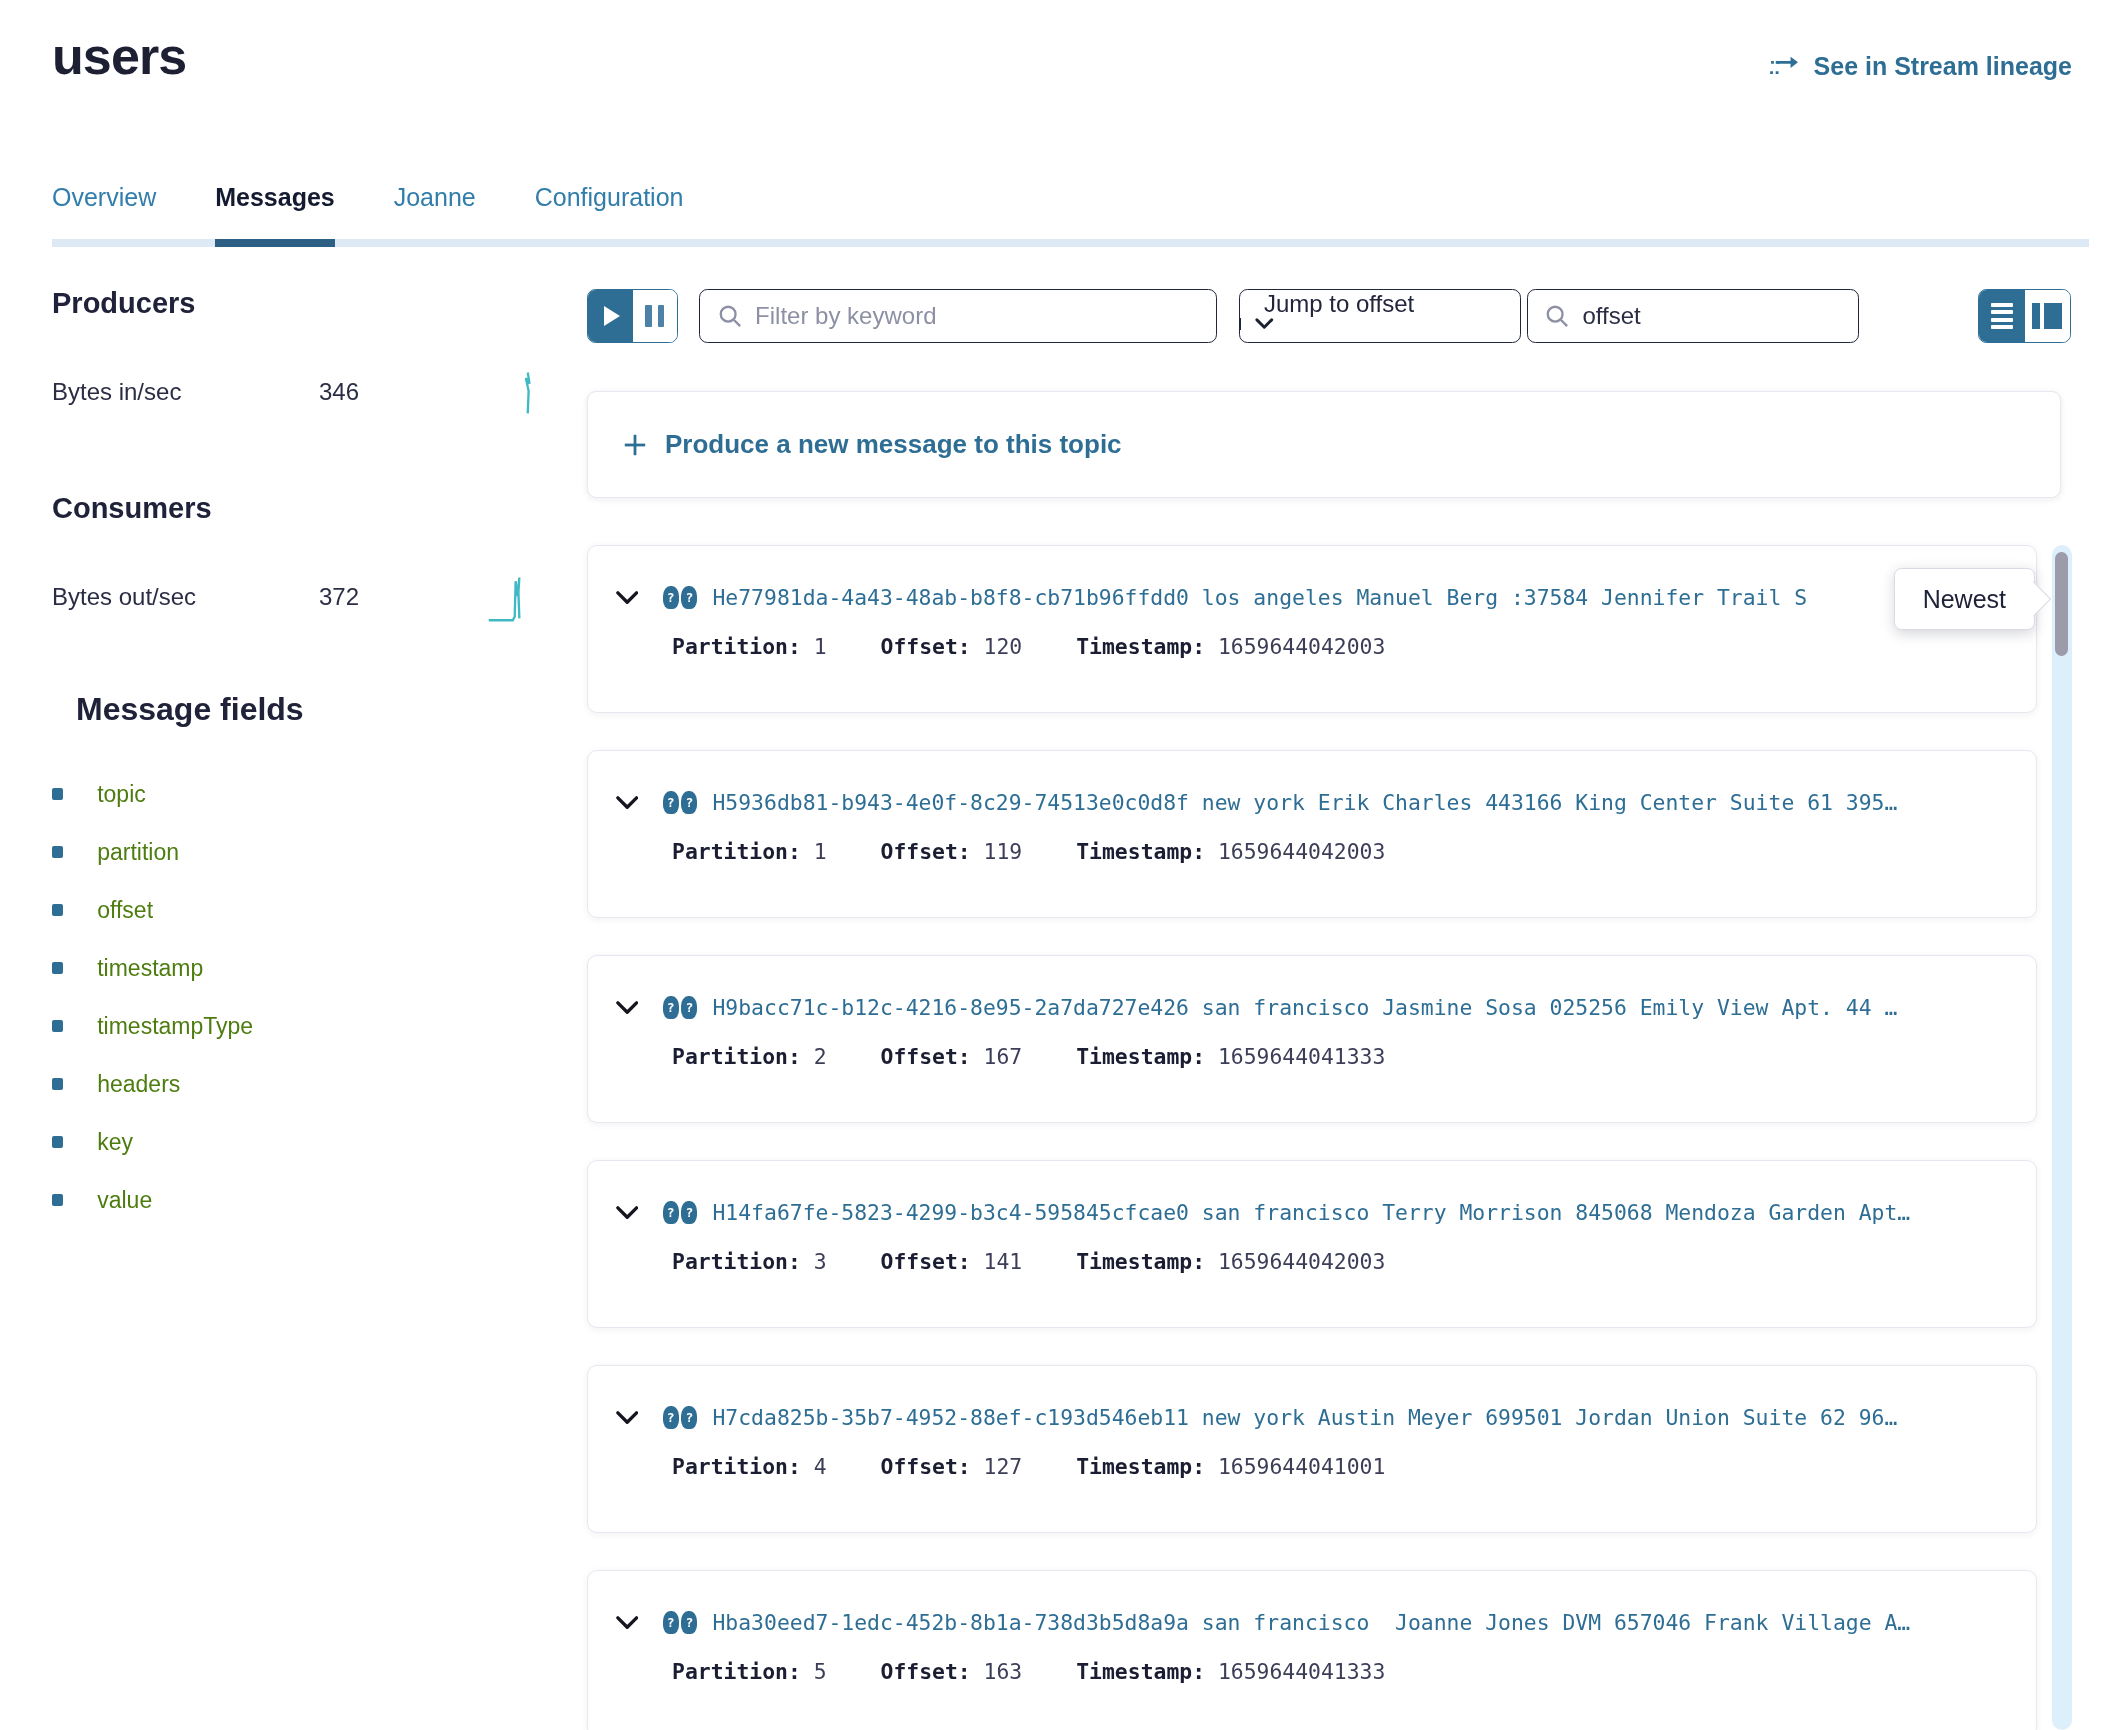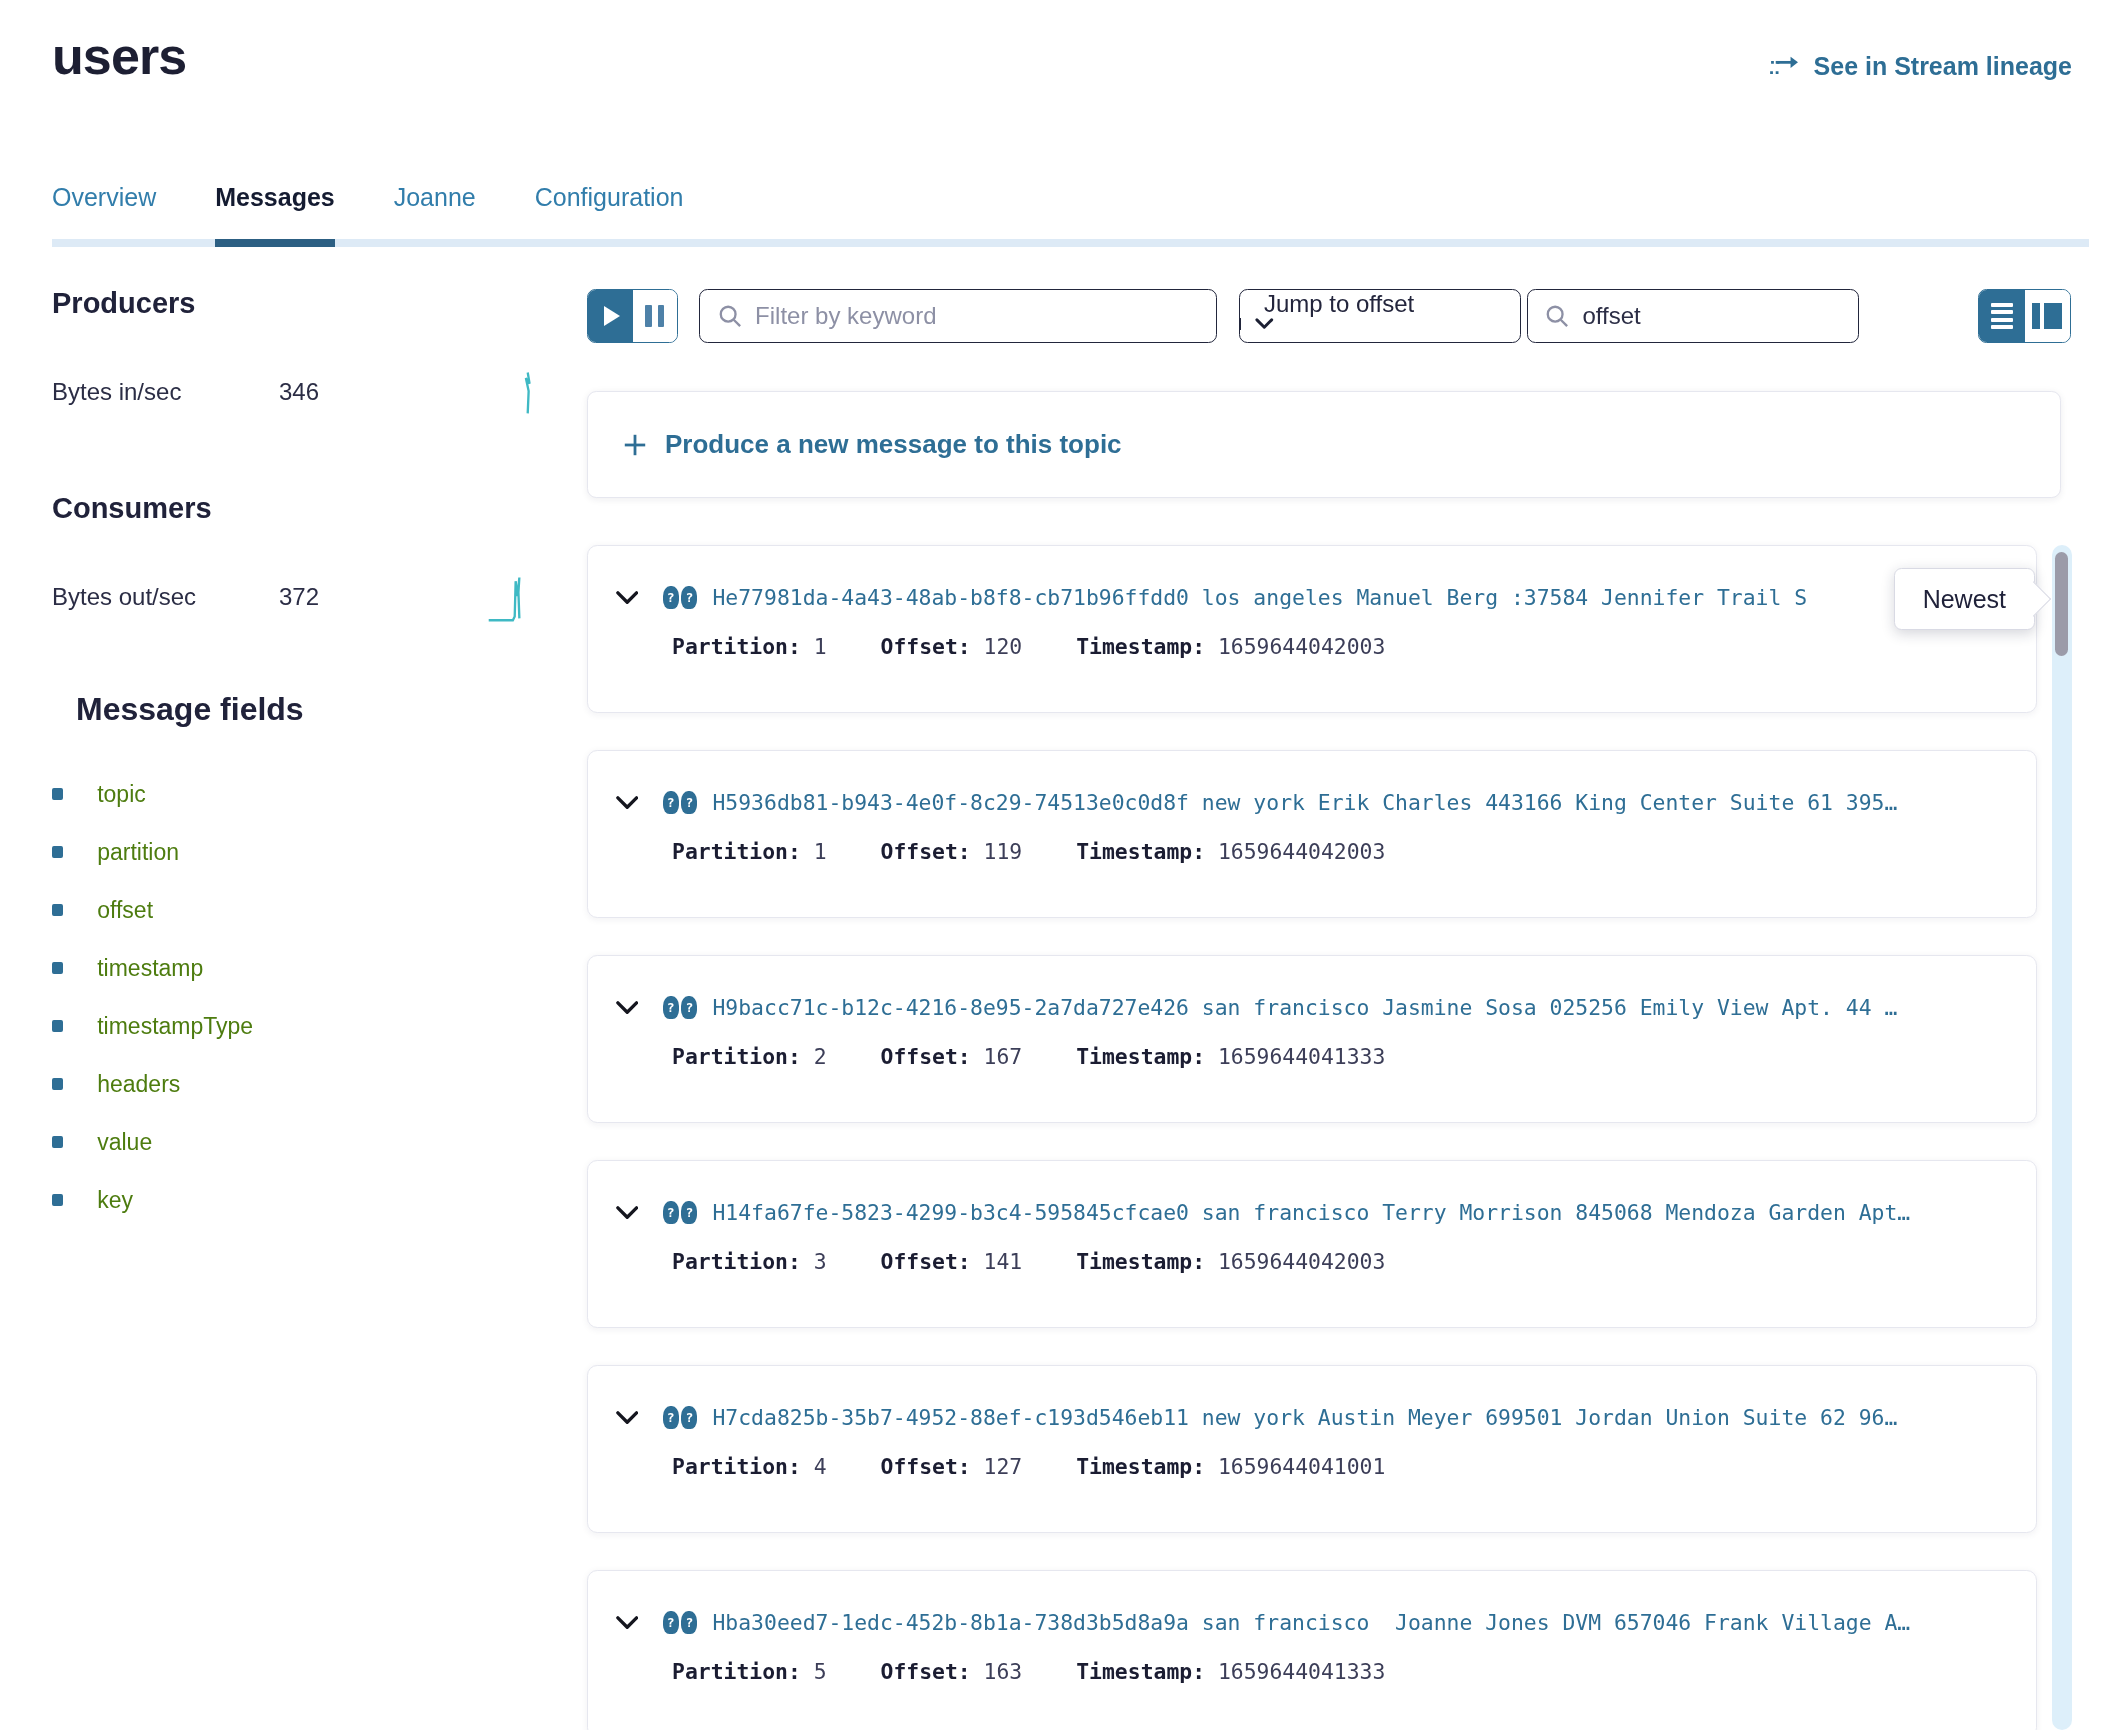--- a/index.html
+++ b/index.html
@@ -15,21 +15,21 @@
   
   .tabs-wrap { position:absolute; left:52px; right:35px; top:183px; }
   .tabs { display:flex; gap:59px; }
   .tab { position:relative; font-size:25px; color:#317dab; padding-bottom:35px; cursor:pointer; }
   .tab.active { color:#141b31; font-weight:700; }
   .tab.active::after { content:""; position:absolute; left:0; right:0; bottom:0; height:8.4px; background:#2c5f83; z-index:1; }
   .tabs-track { height:8.4px; background:#ddeaf6; margin-top:-8.4px; }
   
   .sidebar { position:absolute; left:52px; top:287px; width:485px; }
   .side-heading { font-size:29px; font-weight:700; color:#20223a; }
-  .metric-row { display:flex; align-items:center; margin-top:45px; }
+  .metric-row { display:flex; align-items:center; margin-top:45px;gap:40px; }
   .metric-label { font-size:24px; color:#2b2d45; width:227px; }
   .metric-value { font-size:24px; color:#2b2d45; }
   .metric-spark { margin-left:auto; }
   .producers-block { margin-bottom:73px; }
   .consumers-block { margin-bottom:67px; }
   .fields-heading { font-size:32px; font-weight:700; color:#20223a; margin-bottom:37px;margin-left:24px; }
   .fields-list { list-style:none; }
   .field-item { display:flex; align-items:center; gap:34px; height:58px; font-size:23px; color:#4d7c0f; }
   .field-bullet { width:11.2px; height:11.2px; border-radius:1.9px; background:#2e6e95; flex:0 0 auto; }
   
@@ -167,25 +167,25 @@
         <li class="field-item">
             <span class="field-bullet"></span>
             <span>timestampType</span>
           </li>
         <li class="field-item">
             <span class="field-bullet"></span>
             <span>headers</span>
           </li>
         <li class="field-item">
             <span class="field-bullet"></span>
+            <span>key</span>
+          </li>
+        <li class="field-item">
+            <span class="field-bullet"></span>
             <span>value</span>
-          </li>
-        <li class="field-item">
-            <span class="field-bullet"></span>
-            <span>key</span>
           </li>
       </ul>
     </div>
   </div>
 
   <div class="main">
 
     <div class="toolbar">
       <div class="seg-control">
         <div class="seg-btn play">

